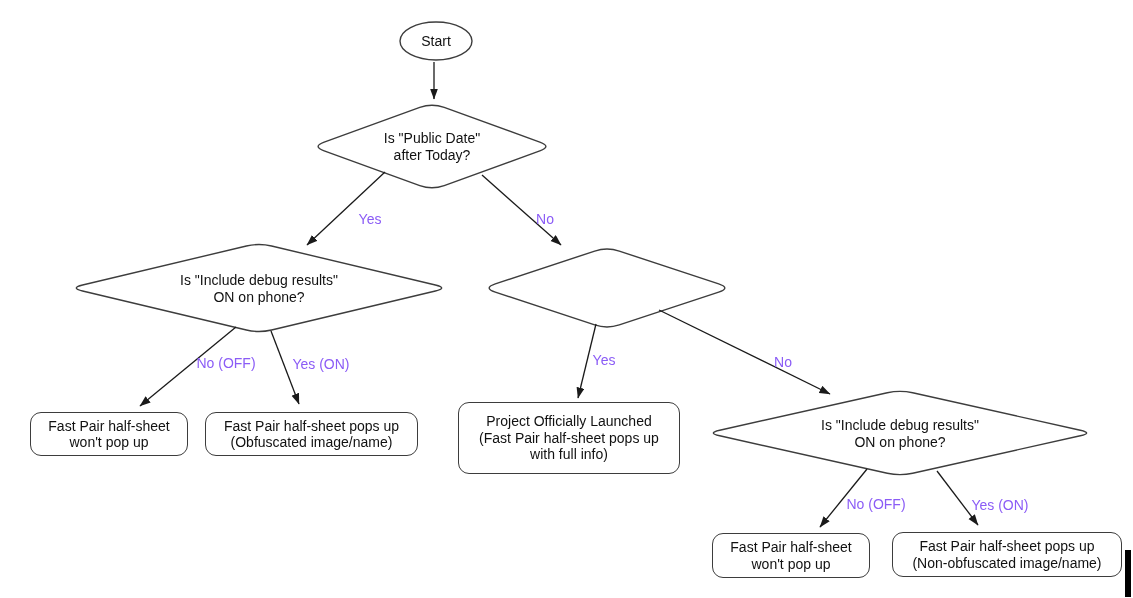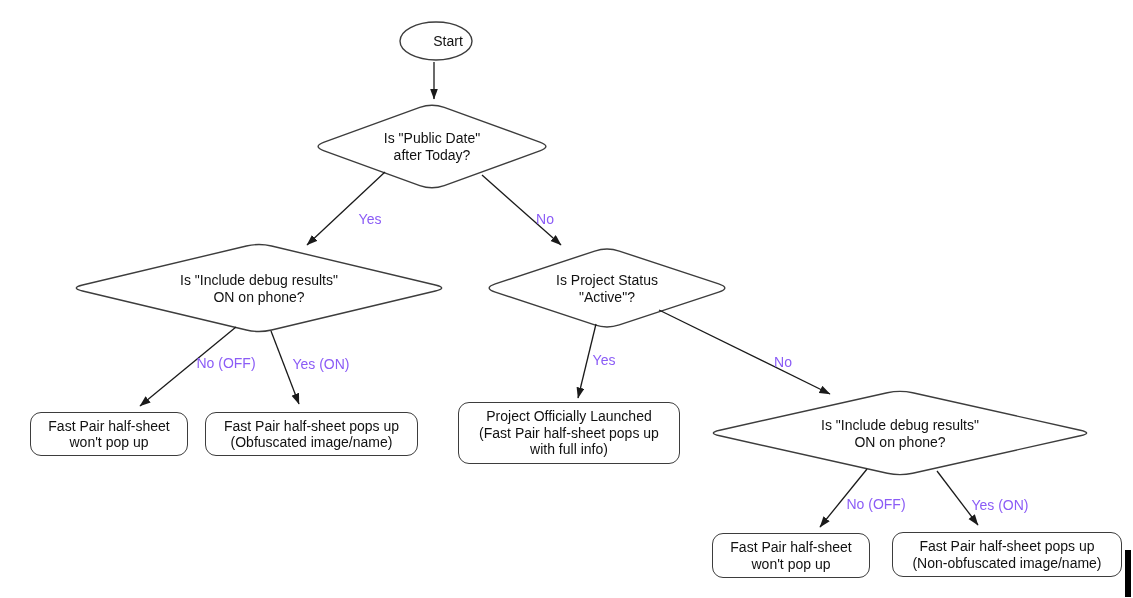--- a/index.html
+++ b/index.html
@@ -77,44 +77,42 @@
     <line class="edge-line" x1="385" y1="172" x2="307" y2="245" marker-end="url(#arrow)"></line>
     <line class="edge-line" x1="482" y1="175" x2="561" y2="245" marker-end="url(#arrow)"></line>
     <line class="edge-line" x1="236" y1="327" x2="140" y2="406" marker-end="url(#arrow)"></line>
     <line class="edge-line" x1="271" y1="331" x2="299" y2="404" marker-end="url(#arrow)"></line>
     <line class="edge-line" x1="596" y1="324" x2="578" y2="398" marker-end="url(#arrow)"></line>
     <line class="edge-line" x1="659" y1="310" x2="830" y2="394" marker-end="url(#arrow)"></line>
     <line class="edge-line" x1="867" y1="469" x2="820" y2="527" marker-end="url(#arrow)"></line>
     <line class="edge-line" x1="937" y1="471" x2="978" y2="525" marker-end="url(#arrow)"></line>
   </svg>
 
-  <div class="node-label" style="left:448px; top:41px;">Start</div>
+  <div class="node-label" style="left:436px; top:41px;">Start</div>
   <div class="node-label" style="left:432px; top:146px;">Is "Public Date"
 after Today?</div>
   <div class="node-label" style="left:259px; top:288px;">Is "Include debug results"
 ON on phone?</div>
-  <div class="node-label" style="left:607px; top:288px;">Is Project Status
-"Active"?</div>
   <div class="node-label" style="left:900px; top:433px;">Is "Include debug results"
 ON on phone?</div>
 
   <div class="edge-label" style="left:370px; top:219px;">Yes</div>
   <div class="edge-label" style="left:545px; top:219px;">No</div>
   <div class="edge-label" style="left:226px; top:363px;">No (OFF)</div>
   <div class="edge-label" style="left:321px; top:364px;">Yes (ON)</div>
   <div class="edge-label" style="left:604px; top:360px;">Yes</div>
   <div class="edge-label" style="left:783px; top:362px;">No</div>
   <div class="edge-label" style="left:876px; top:504px;">No (OFF)</div>
   <div class="edge-label" style="left:1000px; top:505px;">Yes (ON)</div>
 
   <div class="result-box" style="left:30px; top:412px; width:158px; height:44px;">Fast Pair half-sheet
 won't pop up</div>
   <div class="result-box" style="left:205px; top:412px; width:213px; height:44px;">Fast Pair half-sheet pops up
 (Obfuscated image/name)</div>
-  <div class="result-box" style="left:458px; top:402px; width:222px; height:62px;">Project Officially Launched
+  <div class="result-box" style="left:458px; top:402px; width:222px; height:72px;">Project Officially Launched
 (Fast Pair half-sheet pops up
 with full info)</div>
   <div class="result-box" style="left:712px; top:533px; width:158px; height:45px;">Fast Pair half-sheet
 won't pop up</div>
   <div class="result-box" style="left:892px; top:532px; width:230px; height:45px;">Fast Pair half-sheet pops up
 (Non-obfuscated image/name)</div>
 
   <div class="cursor-bar"></div>
 </div>
 

